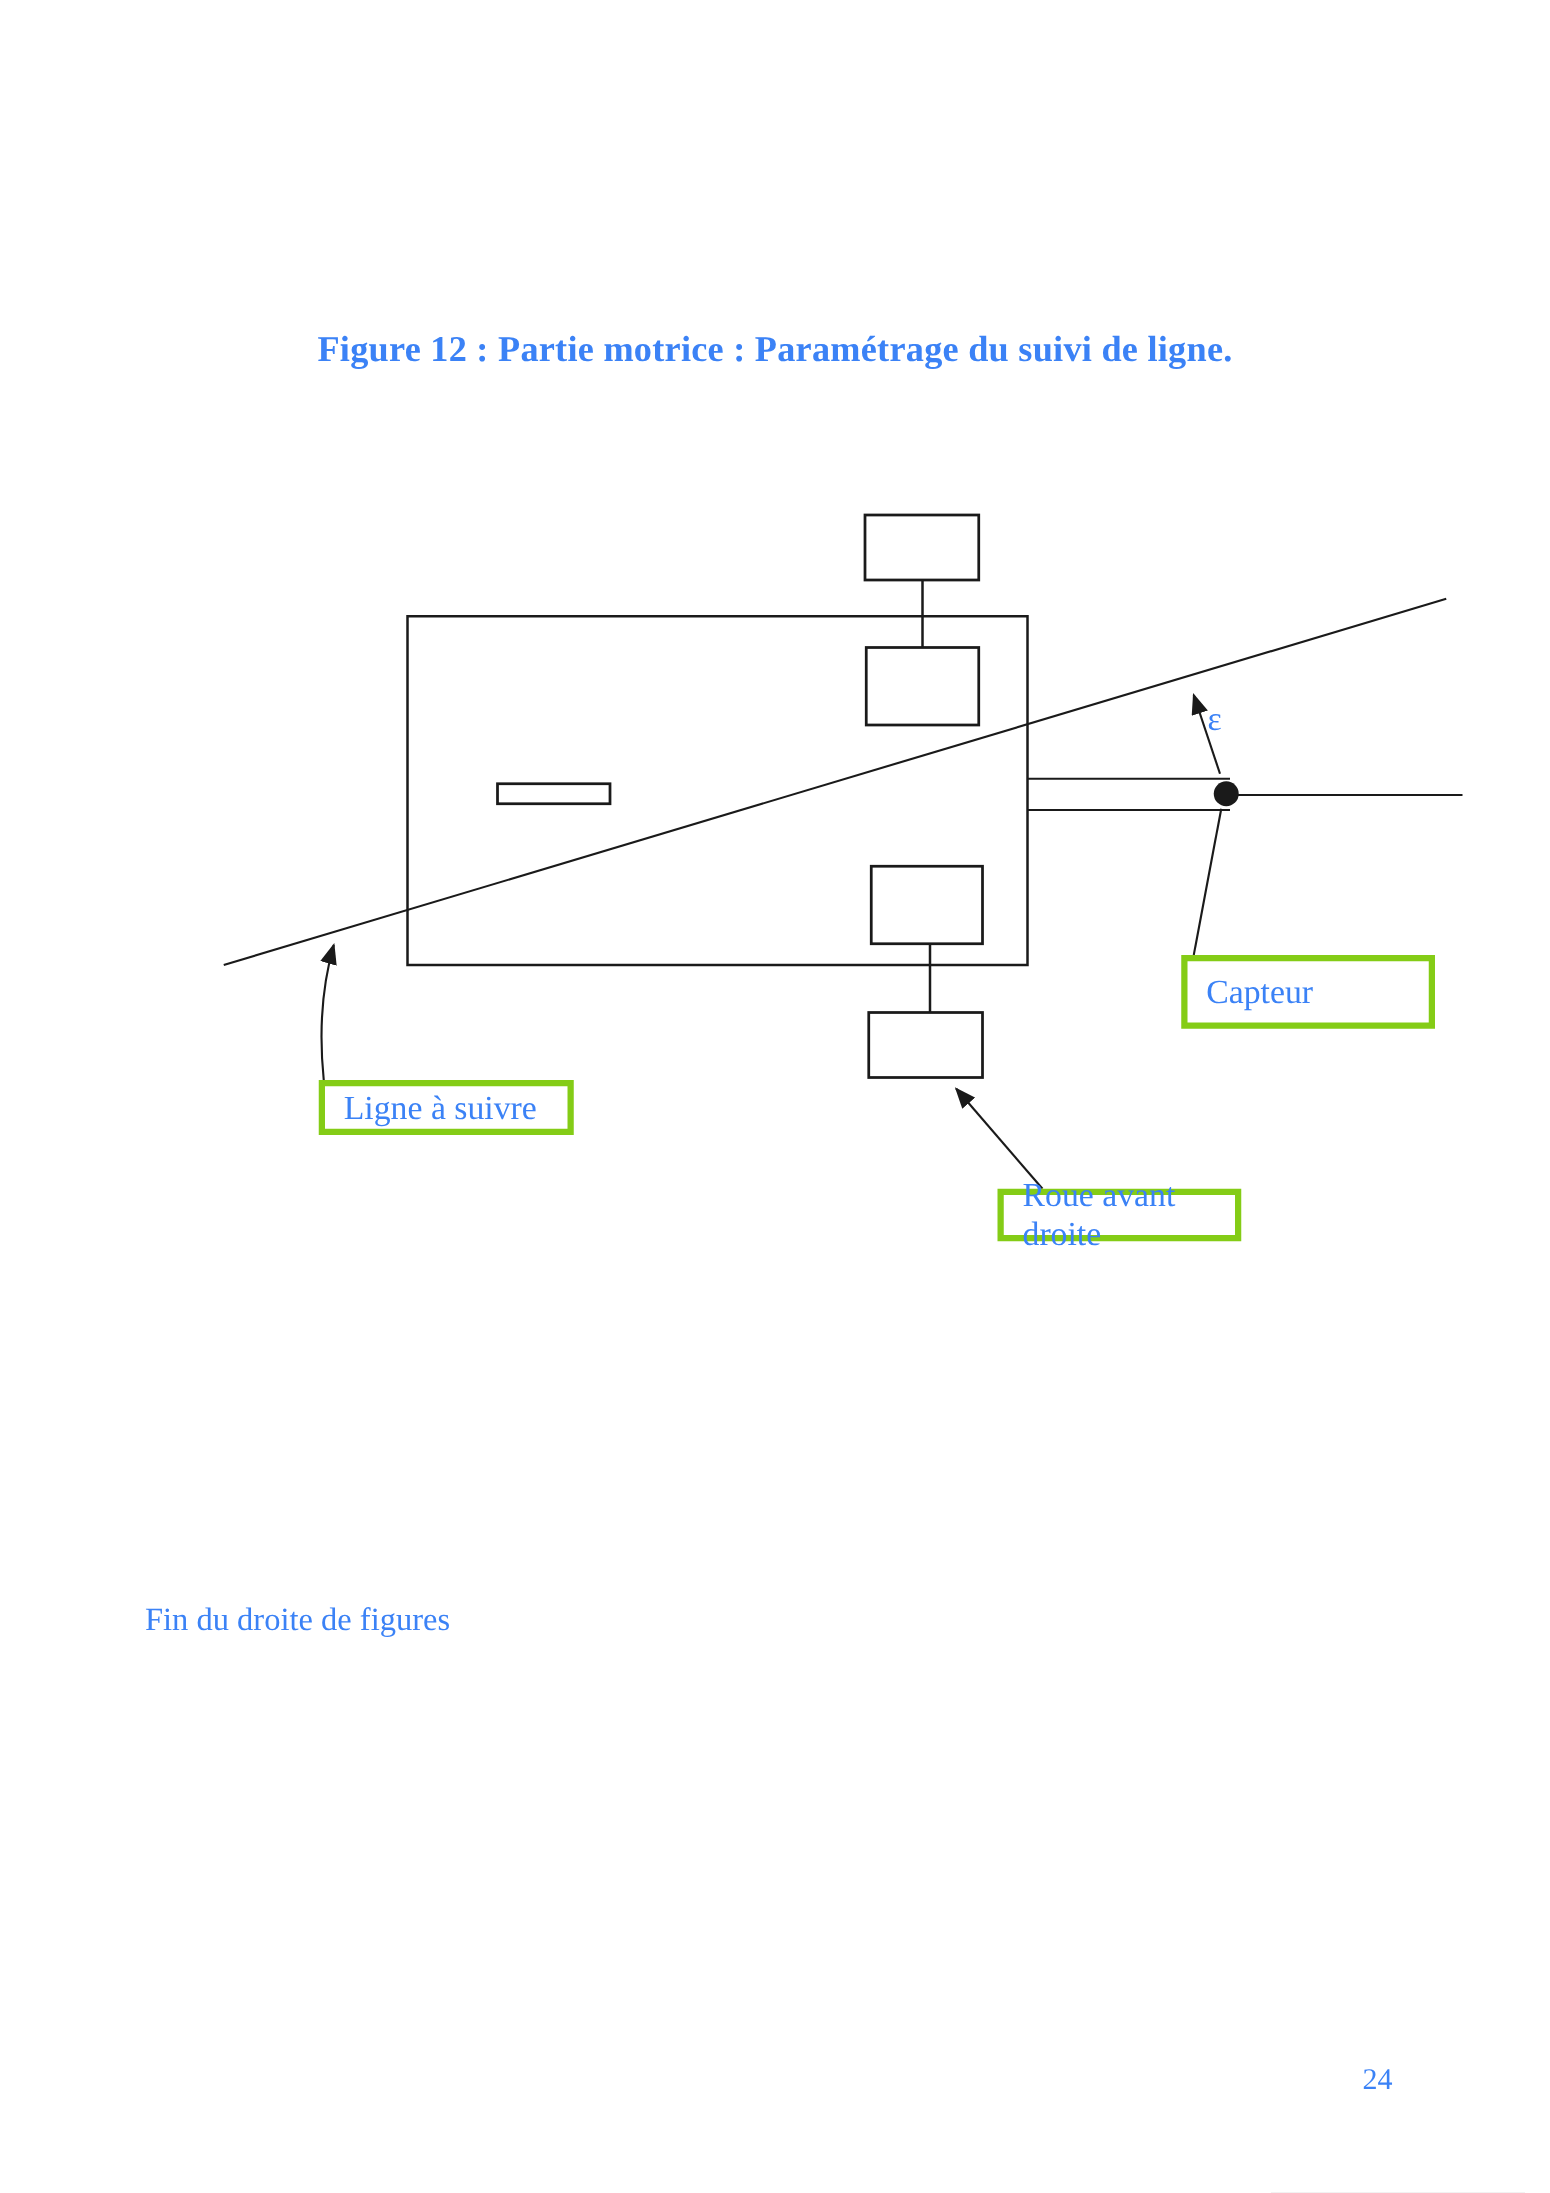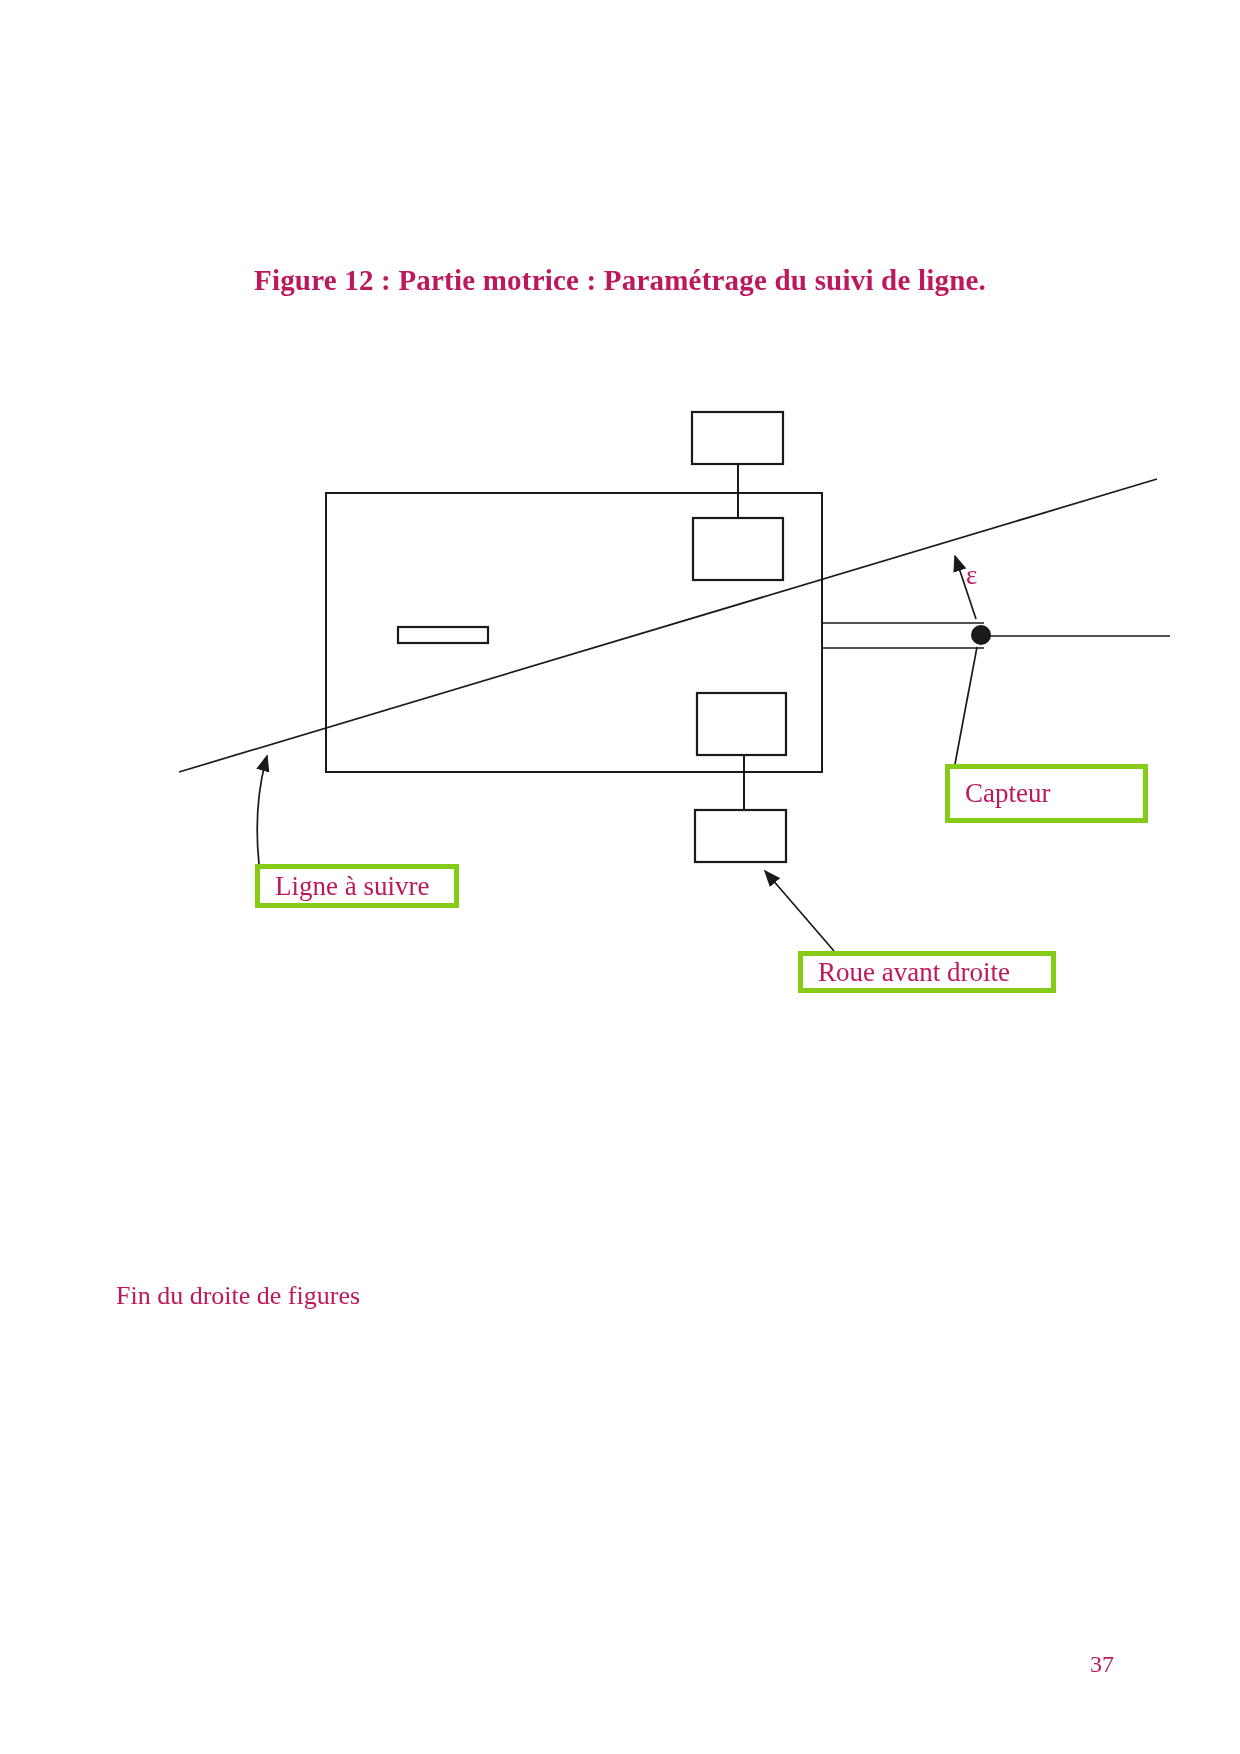--- a/index.html
+++ b/index.html
@@ -2,21 +2,21 @@
 <html><head>
 <meta charset="utf-8">
 <style>
   html,body{margin:0;padding:0;background:#e8e8e8;}
   .page{
     position:relative;
     width:1240px;height:1754px;
     margin:0 auto;
     background:#ffffff;
     font-family:"Liberation Serif","DejaVu Serif",serif;
-    color:#be185d;
+    color:#3b82f6;
     overflow:hidden;
   }
   .fig-title{
     position:absolute;
     left:0;top:264px;width:1240px;
     text-align:center;
     font-size:29px;font-weight:bold;
     letter-spacing:0.2px;
   }
   .diagram-svg{position:absolute;left:0;top:0;width:1240px;height:1754px;}
@@ -24,21 +24,21 @@
     position:absolute;
     border:5px solid #84cc16;
     background:#ffffff;
     display:flex;align-items:center;
     font-size:27px;
     padding-left:15px;
     box-sizing:border-box;
   }
   .box-ligne{left:255px;top:864px;width:204px;height:44px;}
   .box-capteur{left:945px;top:764px;width:203px;height:59px;}
-  .box-roue{left:798px;top:951px;width:258px;height:42px;}
+  .box-roue{left:798px;top:951px;width:195px;height:42px;}
   .epsilon-label{
     position:absolute;left:966px;top:560px;
     font-size:27px;
   }
   .footer-text{
     position:absolute;left:116px;top:1281px;
     font-size:26px;
   }
   .page-number{
     position:absolute;left:1090px;top:1651px;
@@ -98,15 +98,15 @@
   <div class="label-box box-capteur">
     <span>Capteur</span>
   </div>
 
   <div class="label-box box-roue">
     <span>Roue avant droite</span>
   </div>
 
   <div class="footer-text">Fin du droite de figures</div>
 
-  <div class="page-number">37</div>
+  <div class="page-number">24</div>
 
 </div>
 
 </body></html>

